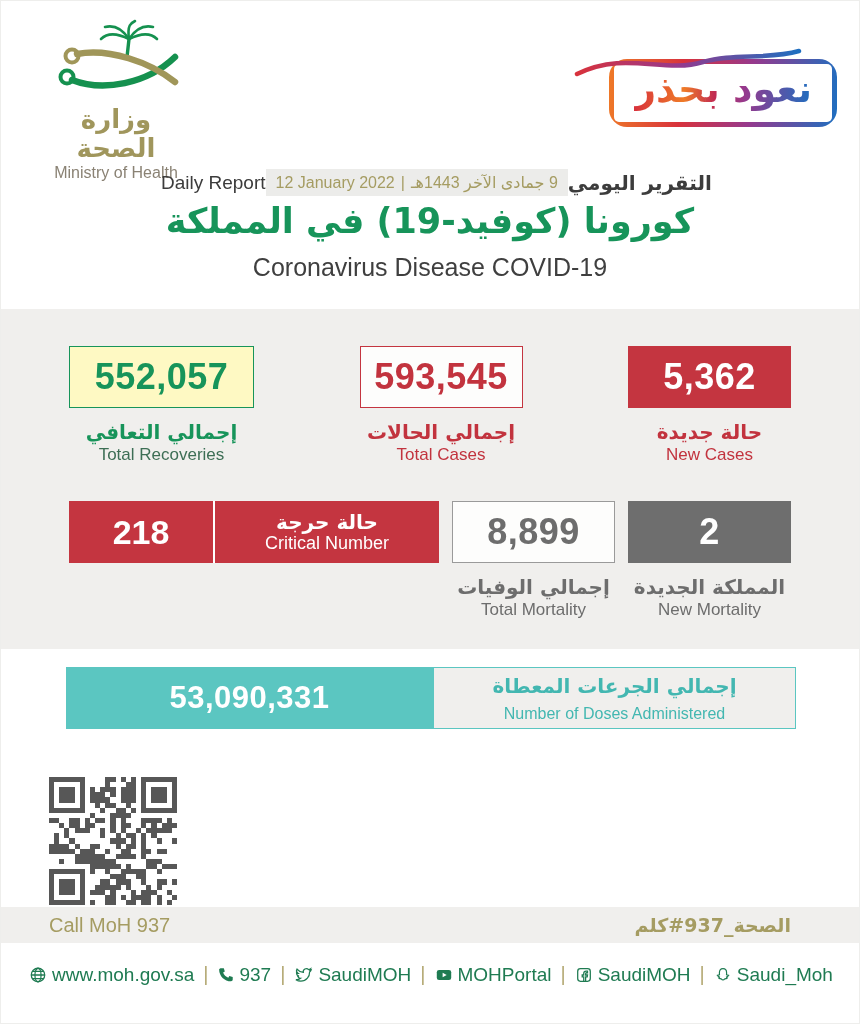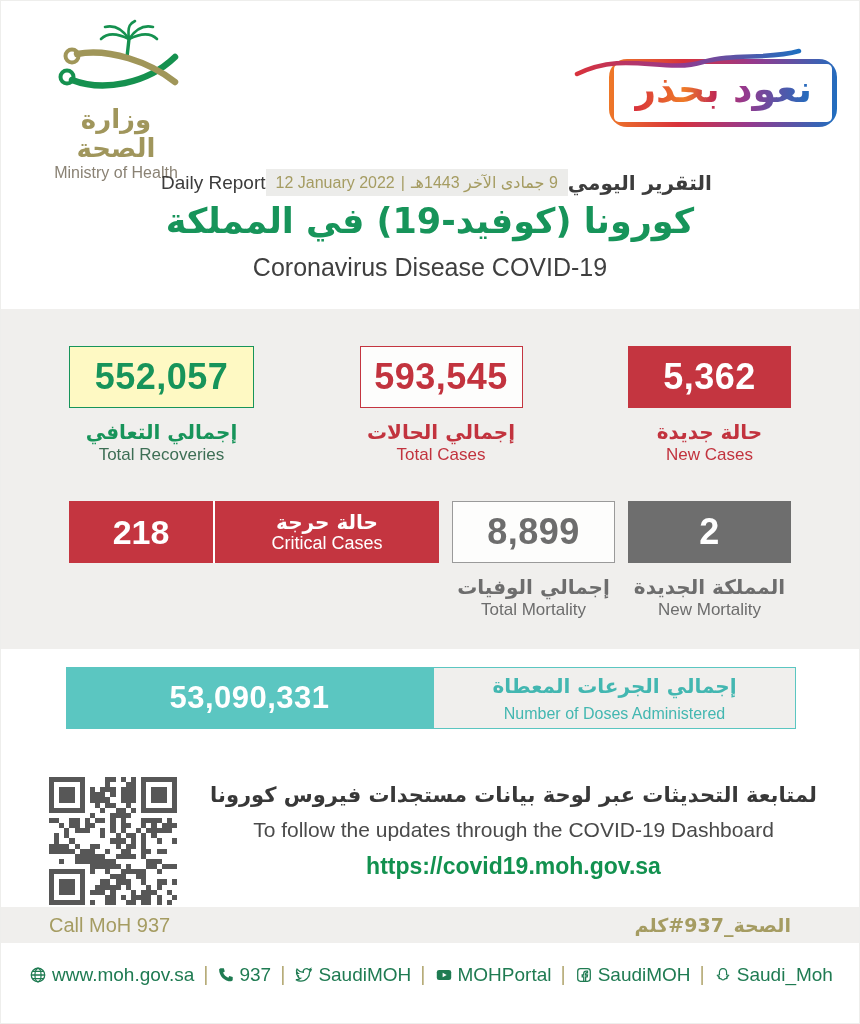--- a/index.html
+++ b/index.html
@@ -149,21 +149,21 @@
         <div class="lbl-en c-red">New Cases</div>
       </div>
     </div>
 
     <div class="stats-row row2">
       <div class="col w-crit">
         <div class="crit-box fill-red">
           <div class="crit-num">218</div>
           <div class="crit-lbls">
             <div class="crit-ar">حالة حرجة</div>
-            <div class="crit-en">Critical Cases</div>
+            <div class="crit-en">Critical Number</div>
           </div>
         </div>
       </div>
       <div class="col w-c">
         <div class="num-box outline-gray">8,899</div>
         <div class="lbl-ar c-gray">إجمالي الوفيات</div>
         <div class="lbl-en c-gray">Total Mortality</div>
       </div>
       <div class="col w-d">
         <div class="num-box fill-gray">2</div>
@@ -177,25 +177,20 @@
     <div class="doses-num">53,090,331</div>
     <div class="doses-label">
       <div class="doses-ar">إجمالي الجرعات المعطاة</div>
       <div class="doses-en">Number of Doses Administered</div>
     </div>
   </div>
 
   <svg class="qr" viewBox="0 0 25 25" shape-rendering="crispEdges">
       <path fill="#575757" fill-rule="evenodd" d="M11 0h1v1h-1zM12 0h1v1h-1zM14 0h1v1h-1zM16 0h1v1h-1zM11 1h1v1h-1zM15 1h1v1h-1zM16 1h1v1h-1zM8 2h1v1h-1zM10 2h1v1h-1zM11 2h1v1h-1zM12 2h1v1h-1zM14 2h1v1h-1zM15 2h1v1h-1zM16 2h1v1h-1zM8 3h1v1h-1zM9 3h1v1h-1zM10 3h1v1h-1zM12 3h1v1h-1zM14 3h1v1h-1zM15 3h1v1h-1zM16 3h1v1h-1zM8 4h1v1h-1zM9 4h1v1h-1zM10 4h1v1h-1zM11 4h1v1h-1zM14 4h1v1h-1zM15 4h1v1h-1zM16 4h1v1h-1zM9 5h1v1h-1zM11 5h1v1h-1zM12 5h1v1h-1zM15 5h1v1h-1zM10 6h1v1h-1zM13 6h1v1h-1zM14 6h1v1h-1zM16 6h1v1h-1zM8 7h1v1h-1zM12 7h1v1h-1zM13 7h1v1h-1zM14 7h1v1h-1zM15 7h1v1h-1zM0 8h1v1h-1zM1 8h1v1h-1zM4 8h1v1h-1zM5 8h1v1h-1zM7 8h1v1h-1zM9 8h1v1h-1zM10 8h1v1h-1zM12 8h1v1h-1zM14 8h1v1h-1zM18 8h1v1h-1zM19 8h1v1h-1zM20 8h1v1h-1zM21 8h1v1h-1zM23 8h1v1h-1zM2 9h1v1h-1zM4 9h1v1h-1zM5 9h1v1h-1zM7 9h1v1h-1zM8 9h1v1h-1zM12 9h1v1h-1zM14 9h1v1h-1zM15 9h1v1h-1zM18 9h1v1h-1zM20 9h1v1h-1zM22 9h1v1h-1zM23 9h1v1h-1zM24 9h1v1h-1zM3 10h1v1h-1zM5 10h1v1h-1zM6 10h1v1h-1zM7 10h1v1h-1zM10 10h1v1h-1zM12 10h1v1h-1zM14 10h1v1h-1zM17 10h1v1h-1zM19 10h1v1h-1zM20 10h1v1h-1zM21 10h1v1h-1zM22 10h1v1h-1zM23 10h1v1h-1zM1 11h1v1h-1zM3 11h1v1h-1zM10 11h1v1h-1zM13 11h1v1h-1zM15 11h1v1h-1zM16 11h1v1h-1zM18 11h1v1h-1zM20 11h1v1h-1zM1 12h1v1h-1zM4 12h1v1h-1zM12 12h1v1h-1zM13 12h1v1h-1zM14 12h1v1h-1zM16 12h1v1h-1zM18 12h1v1h-1zM21 12h1v1h-1zM24 12h1v1h-1zM0 13h1v1h-1zM1 13h1v1h-1zM2 13h1v1h-1zM3 13h1v1h-1zM5 13h1v1h-1zM8 13h1v1h-1zM9 13h1v1h-1zM13 13h1v1h-1zM15 13h1v1h-1zM16 13h1v1h-1zM18 13h1v1h-1zM0 14h1v1h-1zM1 14h1v1h-1zM2 14h1v1h-1zM3 14h1v1h-1zM4 14h1v1h-1zM6 14h1v1h-1zM7 14h1v1h-1zM8 14h1v1h-1zM11 14h1v1h-1zM14 14h1v1h-1zM15 14h1v1h-1zM18 14h1v1h-1zM19 14h1v1h-1zM21 14h1v1h-1zM22 14h1v1h-1zM5 15h1v1h-1zM6 15h1v1h-1zM7 15h1v1h-1zM8 15h1v1h-1zM9 15h1v1h-1zM10 15h1v1h-1zM13 15h1v1h-1zM14 15h1v1h-1zM15 15h1v1h-1zM16 15h1v1h-1zM18 15h1v1h-1zM2 16h1v1h-1zM5 16h1v1h-1zM6 16h1v1h-1zM7 16h1v1h-1zM8 16h1v1h-1zM9 16h1v1h-1zM10 16h1v1h-1zM11 16h1v1h-1zM12 16h1v1h-1zM19 16h1v1h-1zM20 16h1v1h-1zM21 16h1v1h-1zM8 17h1v1h-1zM9 17h1v1h-1zM10 17h1v1h-1zM11 17h1v1h-1zM12 17h1v1h-1zM13 17h1v1h-1zM15 17h1v1h-1zM19 17h1v1h-1zM20 17h1v1h-1zM22 17h1v1h-1zM23 17h1v1h-1zM24 17h1v1h-1zM8 18h1v1h-1zM11 18h1v1h-1zM14 18h1v1h-1zM15 18h1v1h-1zM16 18h1v1h-1zM17 18h1v1h-1zM18 18h1v1h-1zM21 18h1v1h-1zM12 19h1v1h-1zM13 19h1v1h-1zM14 19h1v1h-1zM17 19h1v1h-1zM18 19h1v1h-1zM10 20h1v1h-1zM11 20h1v1h-1zM13 20h1v1h-1zM14 20h1v1h-1zM15 20h1v1h-1zM18 20h1v1h-1zM21 20h1v1h-1zM22 20h1v1h-1zM24 20h1v1h-1zM9 21h1v1h-1zM10 21h1v1h-1zM11 21h1v1h-1zM12 21h1v1h-1zM13 21h1v1h-1zM15 21h1v1h-1zM19 21h1v1h-1zM21 21h1v1h-1zM8 22h1v1h-1zM9 22h1v1h-1zM10 22h1v1h-1zM12 22h1v1h-1zM16 22h1v1h-1zM18 22h1v1h-1zM19 22h1v1h-1zM20 22h1v1h-1zM23 22h1v1h-1zM11 23h1v1h-1zM12 23h1v1h-1zM14 23h1v1h-1zM16 23h1v1h-1zM17 23h1v1h-1zM18 23h1v1h-1zM19 23h1v1h-1zM21 23h1v1h-1zM24 23h1v1h-1zM8 24h1v1h-1zM11 24h1v1h-1zM12 24h1v1h-1zM15 24h1v1h-1zM16 24h1v1h-1zM18 24h1v1h-1zM19 24h1v1h-1zM21 24h1v1h-1zM23 24h1v1h-1z M0 0h7v7h-7z M1 1h5v5h-5z M2 2h3v3h-3z M18 0h7v7h-7z M19 1h5v5h-5z M20 2h3v3h-3z M0 18h7v7h-7z M1 19h5v5h-5z M2 20h3v3h-3z"></path>
     </svg>
-  <div class="dash-text">
-    <div class="dash-ar">لمتابعة التحديثات عبر لوحة بيانات مستجدات فيروس كورونا</div>
-    <div class="dash-en">To follow the updates through the COVID-19 Dashboard</div>
-    <div class="dash-url">https://covid19.moh.gov.sa</div>
-  </div>
 
   <div class="call-band">
     <span class="call-en">Call MoH 937</span>
     <span class="call-ar"><span dir="rtl">كلم</span><span dir="ltr">#الصحة_937</span></span>
   </div>
 
   <div class="social">
     <span class="social-item">
       <span class="sicon">
         <svg width="18" height="18" viewBox="0 0 20 20" fill="none" stroke="#1f7b52" stroke-width="1.4">

